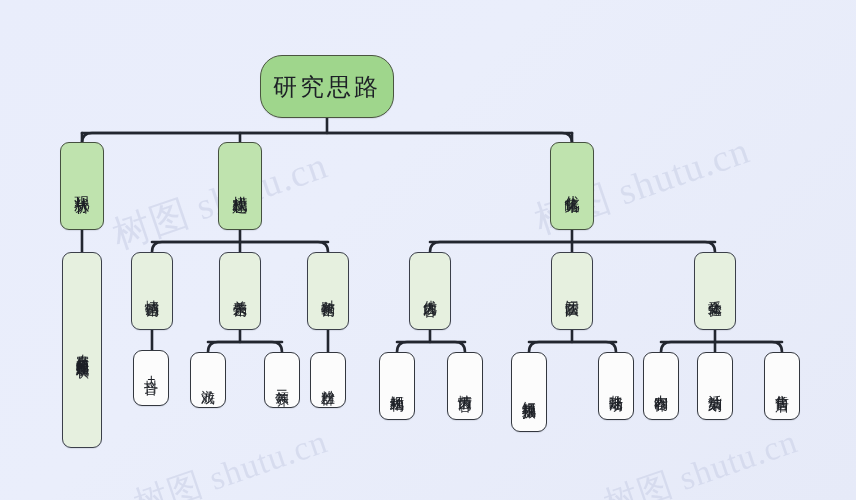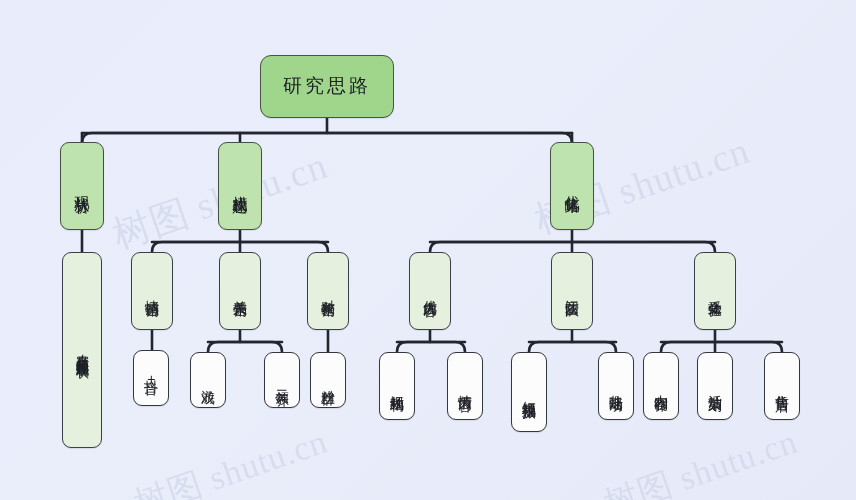--- a/index.html
+++ b/index.html
@@ -55,22 +55,22 @@
   
   .vert .txt {
     writing-mode: vertical-rl;
     text-orientation: upright;
     letter-spacing: 1px;
   }
 
   .root {
     background: #9fd68c;
     border-color: #4a5540;
-    border-radius: 11px;
-    font-size: 19px;
+    border-radius: 22px;
+    font-size: 24px;
     letter-spacing: 3px;
     font-weight: 500;
   }
   .lvl1 {
     background: #bfe3ae;
     border-color: #455040;
     font-size: 15px;
   }
   .lvl2 {
     background: #e6f0df;

